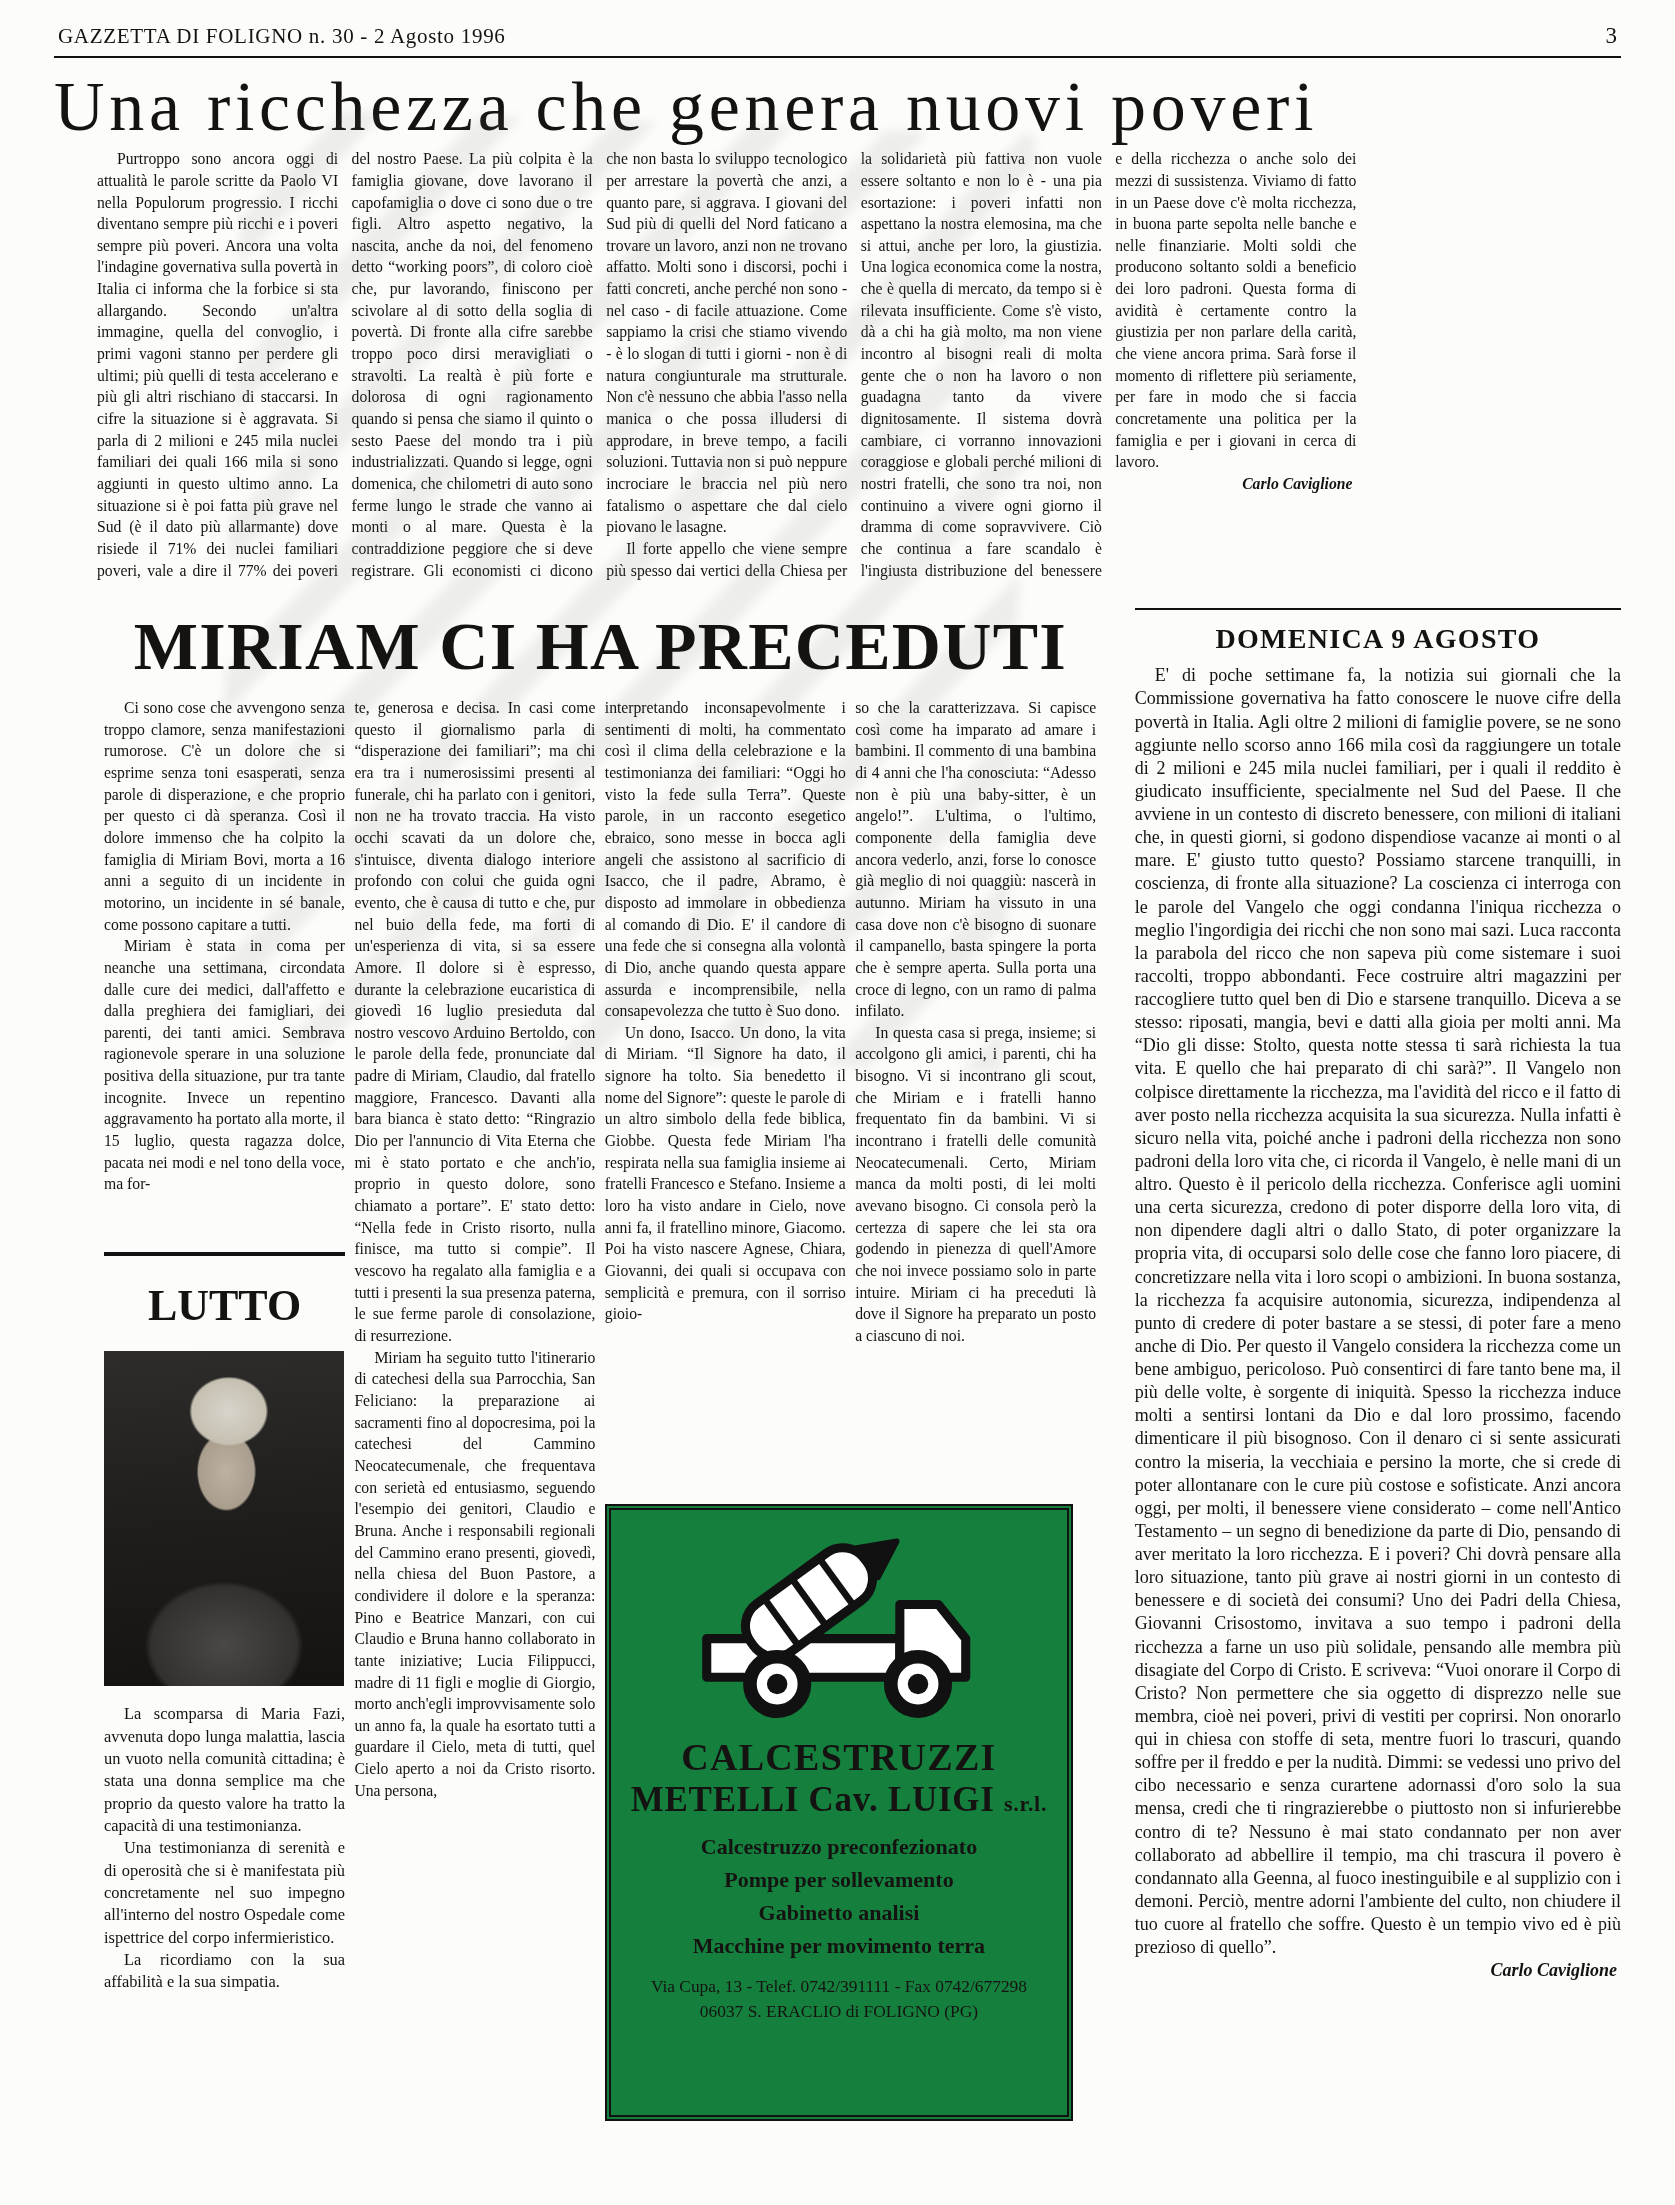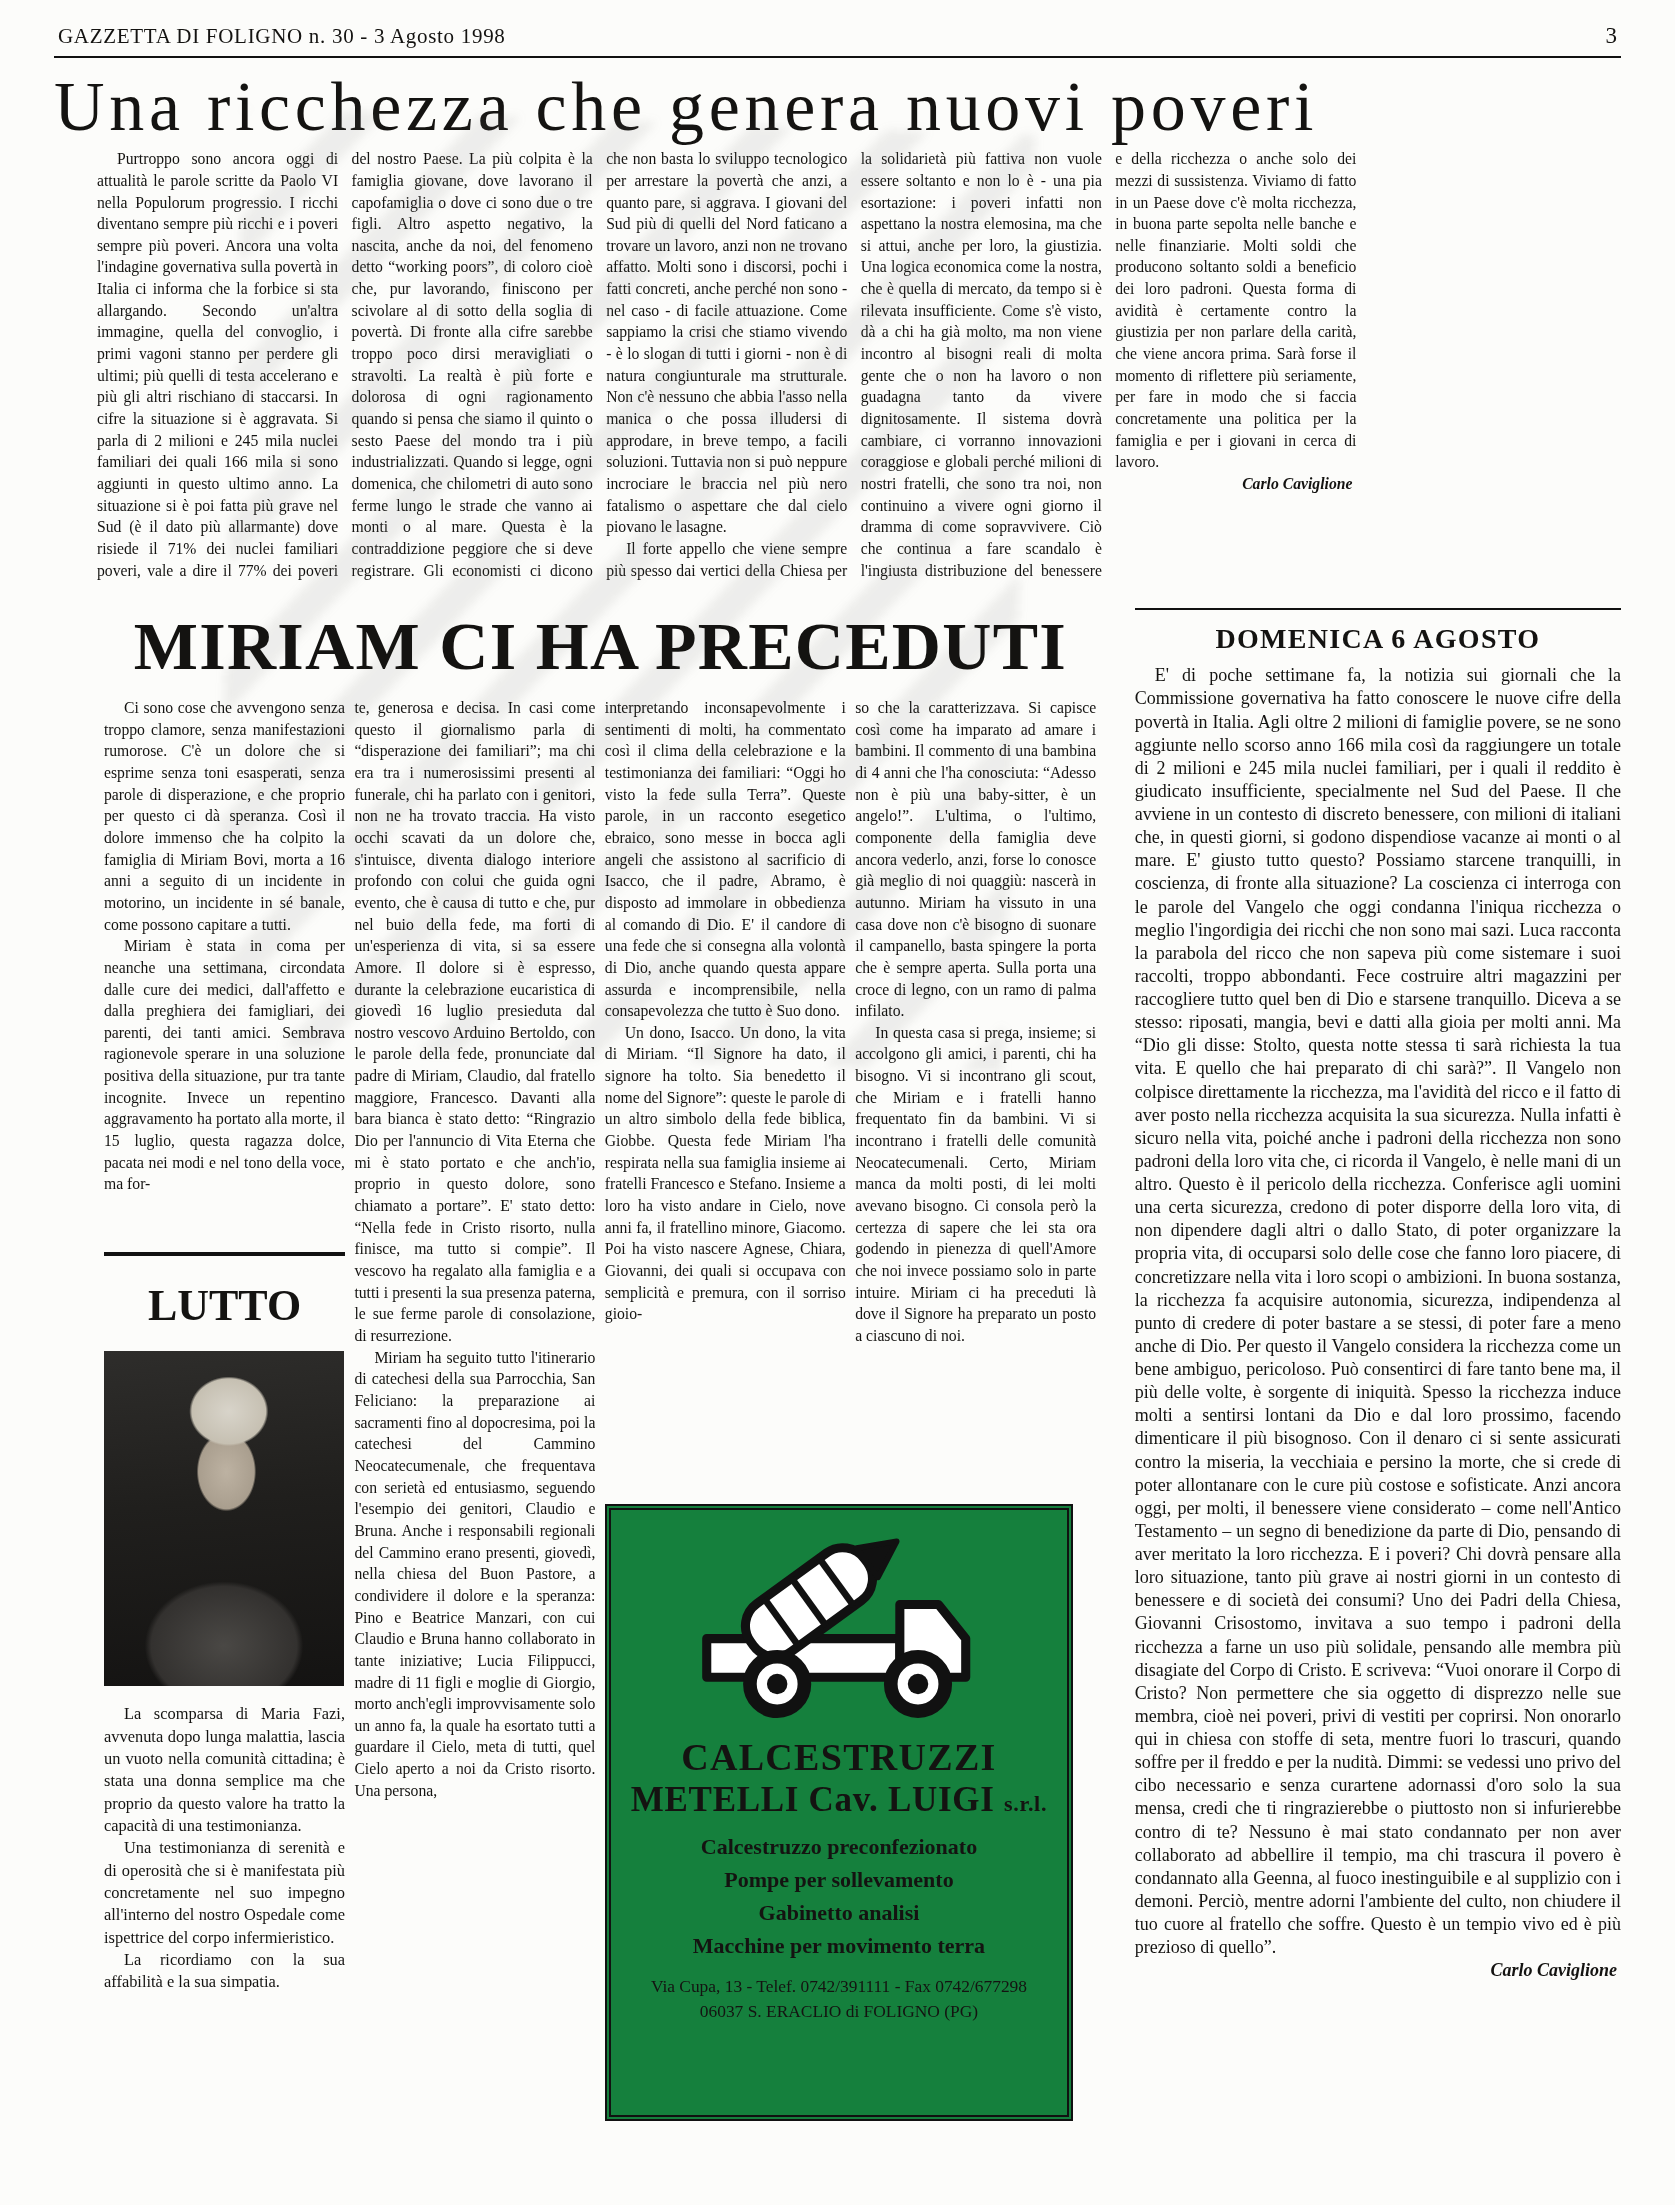--- a/index.html
+++ b/index.html
@@ -81,21 +81,21 @@
   }
 </style>
 </head>
 <body>
 
 <div class="page">
 
   <div class="ghost"></div>
 
   <header class="masthead">
-    <span class="masthead-title">GAZZETTA DI FOLIGNO n. 30 - 3 Agosto 1998</span>
+    <span class="masthead-title">GAZZETTA DI FOLIGNO n. 30 - 2 Agosto 1996</span>
     <span class="masthead-page">3</span>
   </header>
 
   <section>
     <h1 class="lead-headline">Una ricchezza che genera nuovi poveri</h1>
     <div class="lead-cols bodytext">
       <div>
           <p>Purtroppo sono ancora oggi di attualità le parole scritte da Paolo VI nella Populorum progressio. I ricchi diventano sempre più ricchi e i poveri sempre più poveri. Ancora una volta l'indagine governativa sulla povertà in Italia ci informa che la forbice si sta allargando. Secondo un'altra immagine, quella del convoglio, i primi vagoni stanno per perdere gli ultimi; più quelli di testa accelerano e più gli altri rischiano di staccarsi. In cifre la situazione si è aggravata. Si parla di 2 milioni e 245 mila nuclei familiari dei quali 166 mila si sono aggiunti in questo ultimo anno. La situazione si è poi fatta più grave nel Sud (è il dato più allarmante) dove risiede il 71% dei nuclei familiari poveri, vale a dire il 77% dei poveri del nostro Paese. La più colpita è la famiglia giovane, dove lavorano il capofamiglia o dove ci sono due o tre figli. Altro aspetto negativo, la nascita, anche da noi, del fenomeno detto “working poors”, di coloro cioè che, pur lavorando, finiscono per scivolare al di sotto della soglia di povertà. Di fronte alla cifre sarebbe troppo poco dirsi meravigliati o stravolti. La realtà è più forte e dolorosa di ogni ragionamento quando si pensa che siamo il quinto o sesto Paese del mondo tra i più industrializzati. Quando si legge, ogni domenica, che chilometri di auto sono ferme lungo le strade che vanno ai monti o al mare. Questa è la contraddizione peggiore che si deve registrare. Gli economisti ci dicono che non basta lo sviluppo tecnologico per arrestare la povertà che anzi, a quanto pare, si aggrava. I giovani del Sud più di quelli del Nord faticano a trovare un lavoro, anzi non ne trovano affatto. Molti sono i discorsi, pochi i fatti concreti, anche perché non sono - nel caso - di facile attuazione. Come sappiamo la crisi che stiamo vivendo - è lo slogan di tutti i giorni - non è di natura congiunturale ma strutturale. Non c'è nessuno che abbia l'asso nella manica o che possa illudersi di approdare, in breve tempo, a facili soluzioni. Tuttavia non si può neppure incrociare le braccia nel più nero fatalismo o aspettare che dal cielo piovano le lasagne.</p>
           <p>Il forte appello che viene sempre più spesso dai vertici della Chiesa per la solidarietà più fattiva non vuole essere soltanto e non lo è - una pia esortazione: i poveri infatti non aspettano la nostra elemosina, ma che si attui, anche per loro, la giustizia. Una logica economica come la nostra, che è quella di mercato, da tempo si è rilevata insufficiente. Come s'è visto, dà a chi ha già molto, ma non viene incontro al bisogni reali di molta gente che o non ha lavoro o non guadagna tanto da vivere dignitosamente. Il sistema dovrà cambiare, ci vorranno innovazioni coraggiose e globali perché milioni di nostri fratelli, che sono tra noi, non continuino a vivere ogni giorno il dramma di come sopravvivere. Ciò che continua a fare scandalo è l'ingiusta distribuzione del benessere e della ricchezza o anche solo dei mezzi di sussistenza. Viviamo di fatto in un Paese dove c'è molta ricchezza, in buona parte sepolta nelle banche e nelle finanziarie. Molti soldi che producono soltanto soldi a beneficio dei loro padroni. Questa forma di avidità è certamente contro la giustizia per non parlare della carità, che viene ancora prima. Sarà forse il momento di riflettere più seriamente, per fare in modo che si faccia concretamente una politica per la famiglia e per i giovani in cerca di lavoro.</p>
         </div>
@@ -181,21 +181,21 @@
             <div class="ad-address">
               <div>Via Cupa, 13 - Telef. 0742/391111 - Fax 0742/677298</div>
               <div>06037 S. ERACLIO di FOLIGNO (PG)</div>
             </div>
           </aside>
         </div>
       </div>
     </div>
 
     <div class="band-right domenica">
-      <div class="domenica-kicker">DOMENICA 6 AGOSTO</div>
+      <div class="domenica-kicker">DOMENICA 9 AGOSTO</div>
       <div class="domenica-body bodytext">
         <div>
             <p>E' di poche settimane fa, la notizia sui giornali che la Commissione governativa ha fatto conoscere le nuove cifre della povertà in Italia. Agli oltre 2 milioni di famiglie povere, se ne sono aggiunte nello scorso anno 166 mila così da raggiungere un totale di 2 milioni e 245 mila nuclei familiari, per i quali il reddito è giudicato insufficiente, specialmente nel Sud del Paese. Il che avviene in un contesto di discreto benessere, con milioni di italiani che, in questi giorni, si godono dispendiose vacanze ai monti o al mare. E' giusto tutto questo? Possiamo starcene tranquilli, in coscienza, di fronte alla situazione? La coscienza ci interroga con le parole del Vangelo che oggi condanna l'iniqua ricchezza o meglio l'ingordigia dei ricchi che non sono mai sazi. Luca racconta la parabola del ricco che non sapeva più come sistemare i suoi raccolti, troppo abbondanti. Fece costruire altri magazzini per raccogliere tutto quel ben di Dio e starsene tranquillo. Diceva a se stesso: riposati, mangia, bevi e datti alla gioia per molti anni. Ma “Dio gli disse: Stolto, questa notte stessa ti sarà richiesta la tua vita. E quello che hai preparato di chi sarà?”. Il Vangelo non colpisce direttamente la ricchezza, ma l'avidità del ricco e il fatto di aver posto nella ricchezza acquisita la sua sicurezza. Nulla infatti è sicuro nella vita, poiché anche i padroni della ricchezza non sono padroni della loro vita che, ci ricorda il Vangelo, è nelle mani di un altro. Questo è il pericolo della ricchezza. Conferisce agli uomini una certa sicurezza, credono di poter disporre della loro vita, di non dipendere dagli altri o dallo Stato, di poter organizzare la propria vita, di occuparsi solo delle cose che fanno loro piacere, di concretizzare nella vita i loro scopi o ambizioni. In buona sostanza, la ricchezza fa acquisire autonomia, sicurezza, indipendenza al punto di credere di poter bastare a se stessi, di poter fare a meno anche di Dio. Per questo il Vangelo considera la ricchezza come un bene ambiguo, pericoloso. Può consentirci di fare tanto bene ma, il più delle volte, è sorgente di iniquità. Spesso la ricchezza induce molti a sentirsi lontani da Dio e dal loro prossimo, facendo dimenticare il più bisognoso. Con il denaro ci si sente assicurati contro la miseria, la vecchiaia e persino la morte, che si crede di poter allontanare con le cure più costose e sofisticate. Anzi ancora oggi, per molti, il benessere viene considerato – come nell'Antico Testamento – un segno di benedizione da parte di Dio, pensando di aver meritato la loro ricchezza. E i poveri? Chi dovrà pensare alla loro situazione, tanto più grave ai nostri giorni in un contesto di benessere e di società dei consumi? Uno dei Padri della Chiesa, Giovanni Crisostomo, invitava a suo tempo i padroni della ricchezza a farne un uso più solidale, pensando alle membra più disagiate del Corpo di Cristo. E scriveva: “Vuoi onorare il Corpo di Cristo? Non permettere che sia oggetto di disprezzo nelle sue membra, cioè nei poveri, privi di vestiti per coprirsi. Non onorarlo qui in chiesa con stoffe di seta, mentre fuori lo trascuri, quando soffre per il freddo e per la nudità. Dimmi: se vedessi uno privo del cibo necessario e senza curartene adornassi d'oro solo la sua mensa, credi che ti ringrazierebbe o piuttosto non si infurierebbe contro di te? Nessuno è mai stato condannato per non aver collaborato ad abbellire il tempio, ma chi trascura il povero è condannato alla Geenna, al fuoco inestinguibile e al supplizio con i demoni. Perciò, mentre adorni l'ambiente del culto, non chiudere il tuo cuore al fratello che soffre. Questo è un tempio vivo ed è più prezioso di quello”.</p>
           </div>
         <p class="byline">Carlo Caviglione</p>
       </div>
     </div>
   </div>
 </div>
 

